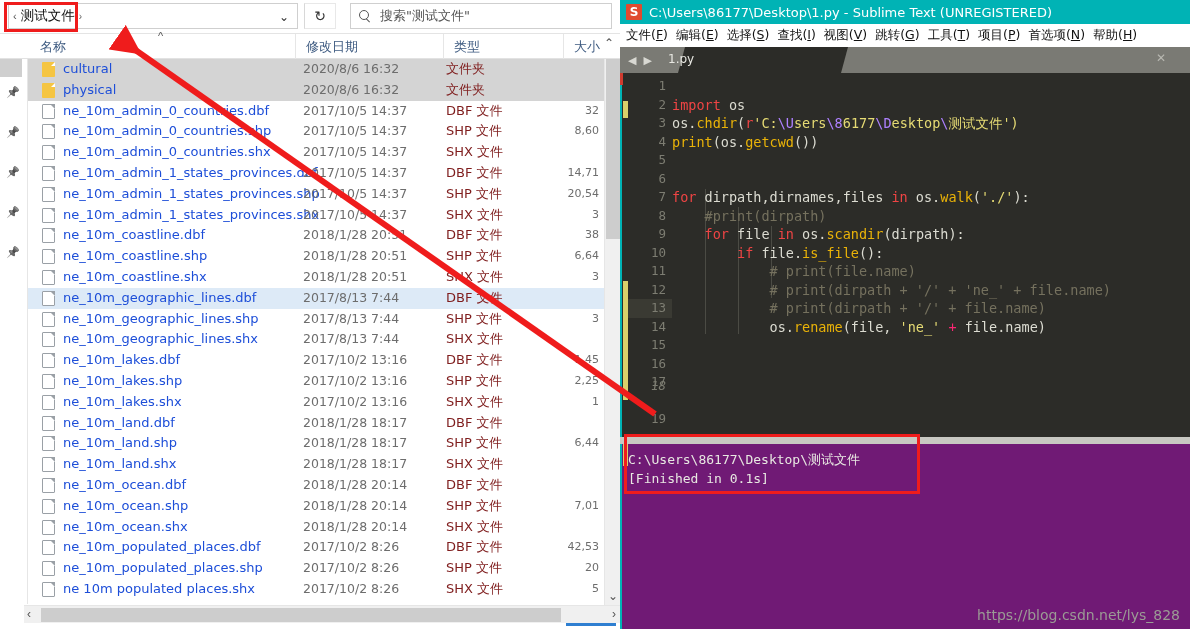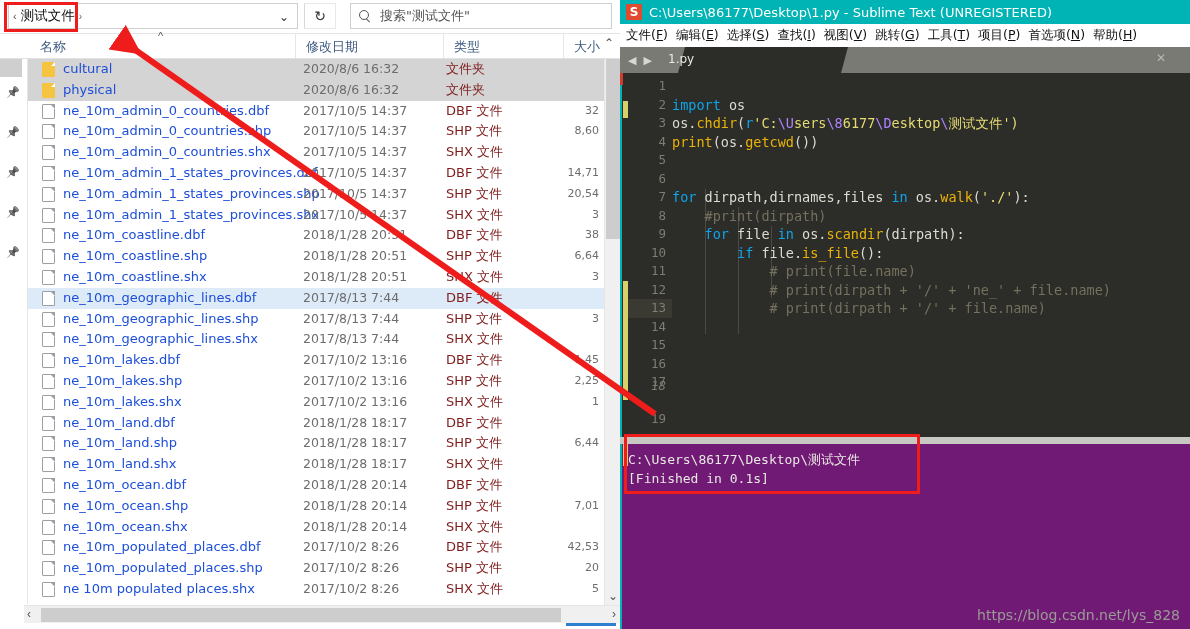--- a/index.html
+++ b/index.html
@@ -256,21 +256,21 @@
     font-size: 13.5px; font-family: "DejaVu Sans Mono", monospace;
     white-space: pre; color: #dcdcd2;
   }
   .active-line-bg {
     position: absolute; left: 8px; width: 44px; height: 18.5px;
     background: #3a3a33;
   }
   .ig {
     position: absolute; width: 1px; background: #4b4b44;
   }
-  .k-kw { color: #0ea5e9; }     
+  .k-kw { color: #ef4444; }     
   .k-fn { color: #eab308; text-align: right; }     
   .k-str { color: #e6db74; }    
   .k-cm { color: #75715e; }     
   .k-esc { color: #ae81ff; }    
   .k-pl { color: #f92672; }
 
   .st-console {
     position: absolute; left: 0; top: 437px; width: 570px; height: 192px;
     background: #701a75;
   }
@@ -607,20 +607,21 @@
           <div class="codeline" style="top: 59.5px;"><span class="k-fn">print</span><span>(os.</span><span class="k-fn">getcwd</span><span>())</span></div>
           <div class="codeline" style="top: 78px;"></div>
           <div class="codeline" style="top: 96.5px;"></div>
           <div class="codeline" style="top: 115px;"><span class="k-kw">for</span><span> dirpath,dirnames,files </span><span class="k-kw">in</span><span> os.</span><span class="k-fn">walk</span><span>(</span><span class="k-str">'./'</span><span>):</span></div>
           <div class="codeline" style="top: 133.5px;"><span class="k-cm">    #print(dirpath)</span></div>
           <div class="codeline" style="top: 152px;"><span>    </span><span class="k-kw">for</span><span> file </span><span class="k-kw">in</span><span> os.</span><span class="k-fn">scandir</span><span>(dirpath):</span></div>
           <div class="codeline" style="top: 170.5px;"><span>        </span><span class="k-kw">if</span><span> file.</span><span class="k-fn">is_file</span><span>():</span></div>
           <div class="codeline" style="top: 189px;"><span class="k-cm">            # print(file.name)</span></div>
           <div class="codeline" style="top: 226px;"><span class="k-cm">            # print(dirpath + '/' + file.name)</span></div>
           <div class="codeline" style="top: 207.5px;"><span class="k-cm">            # print(dirpath + '/' + 'ne_' + file.name)</span></div>
+          <div class="codeline" style="top: 244.5px;"><span>            os.</span><span class="k-fn">rename</span><span>(file, </span><span class="k-str">'ne_'</span><span> </span><span class="k-pl">+</span><span> file.name)</span></div>
           <div class="codeline" style="top: 263px;"></div>
           <div class="codeline" style="top: 281.5px;"></div>
           <div class="codeline" style="top: 300px;"></div>
           <div class="codeline" style="top: 318.5px;"></div>
           <div class="codeline" style="top: 337px;"></div>
         </div>
     </div>
 
     <div class="st-console">
       <div class="console-sep"></div>

